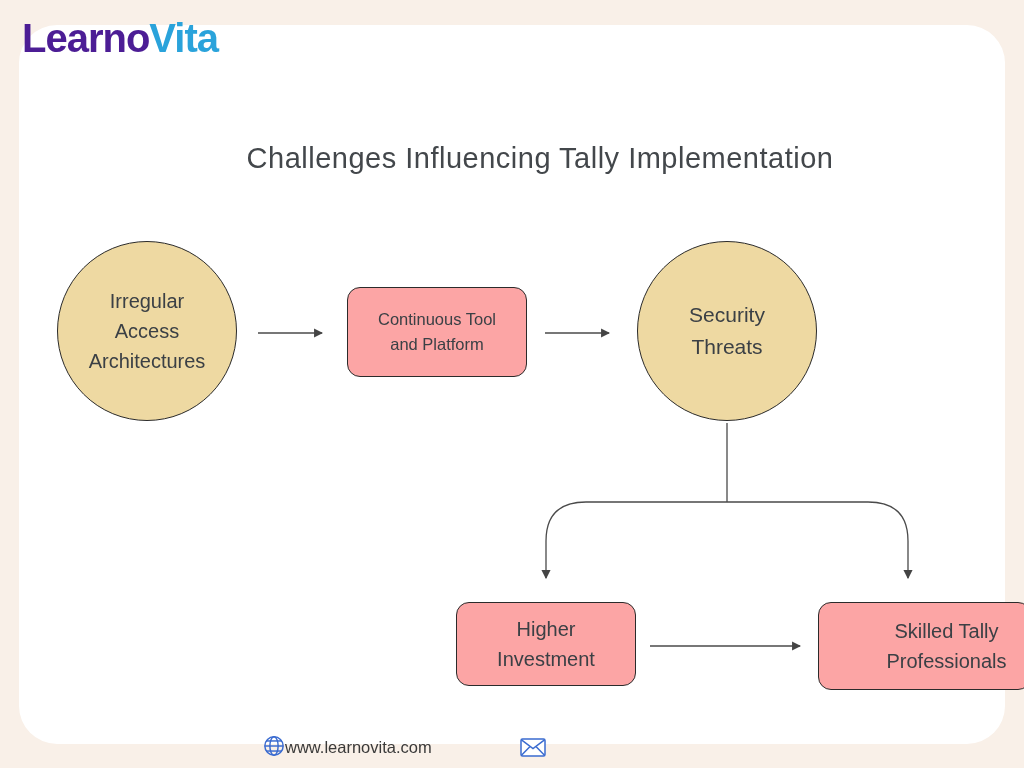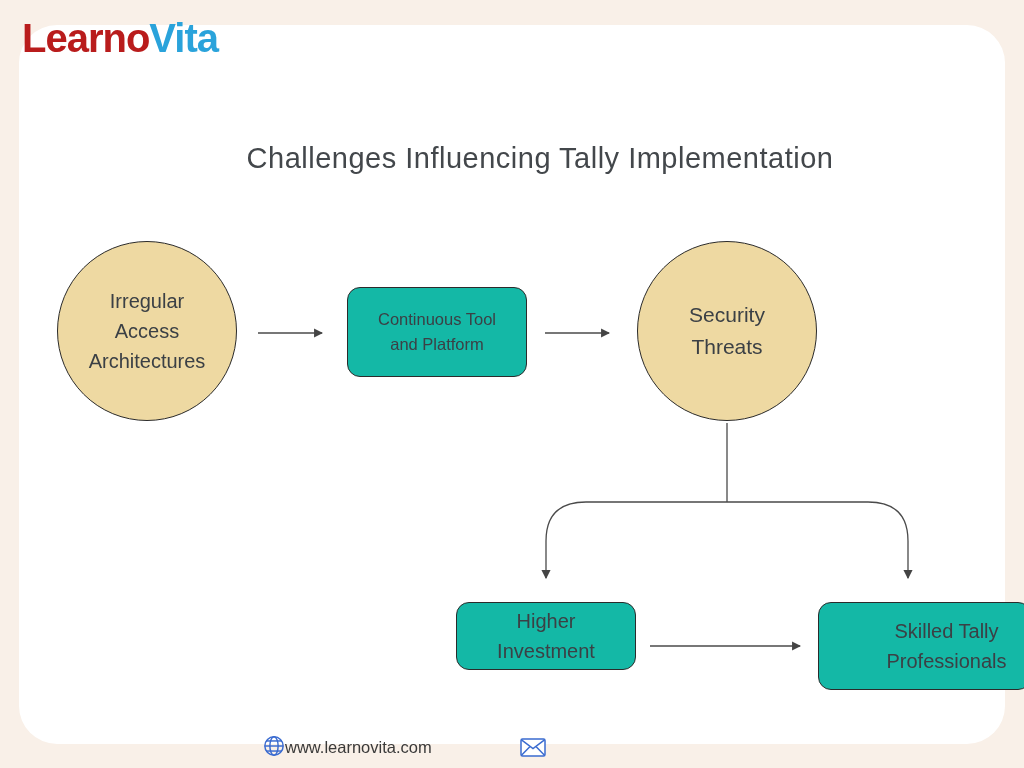--- a/index.html
+++ b/index.html
@@ -19,21 +19,21 @@
   }
   .logo {
     position: absolute;
     left: 22px; top: 14px;
     font-size: 40px;
     font-weight: 700;
     letter-spacing: -1px;
     line-height: 48px;
     white-space: nowrap;
   }
-  .logo .orange { color: #b91c1c; margin-top: 45px; }
+  .logo .orange { color: #4c1d95; margin-top: 45px; }
   .logo .blue   { color: #2aa3db; }
   .title {
     position: absolute;
     left: 0; top: 142px;
     width: 1024px;
     text-align: center;
     font-size: 29px;
     font-weight: 500;
     letter-spacing: 0.5px;
     color: #43474b;
@@ -56,27 +56,27 @@
     border: 1.5px solid #2b2b2b;
   }
   .circle {
     width: 180px; height: 180px;
     border-radius: 50%;
     background: #eed9a2;
     font-size: 20px;
     line-height: 30px;
   }
   .rect {
-    background: #14b8a6;
+    background: #fca5a5;
     border-radius: 13px;
   }
   .n-irregular  { left: 57px;  top: 241px; }
   .n-security   { left: 637px; top: 241px; font-size: 21px; line-height: 32px; }
   .n-continuous { left: 347px; top: 287px; width: 180px; height: 90px; font-size: 16.5px; line-height: 25px; }
-  .n-higher     { left: 456px; top: 602px; width: 180px; height: 68px; font-size: 20px; line-height: 30px; }
+  .n-higher     { left: 456px; top: 602px; width: 180px; height: 84px; font-size: 20px; line-height: 30px; }
   .n-skilled    { left: 818px; top: 602px; width: 213px; height: 88px; font-size: 20px; line-height: 30px; padding-left: 44px; }
   .footer-item {
     position: absolute;
     display: flex;
     align-items: flex-end;
     gap: 0;
     height: 24px;
     font-size: 16.5px;
     color: #3a3a3a;
     text-decoration: none;

